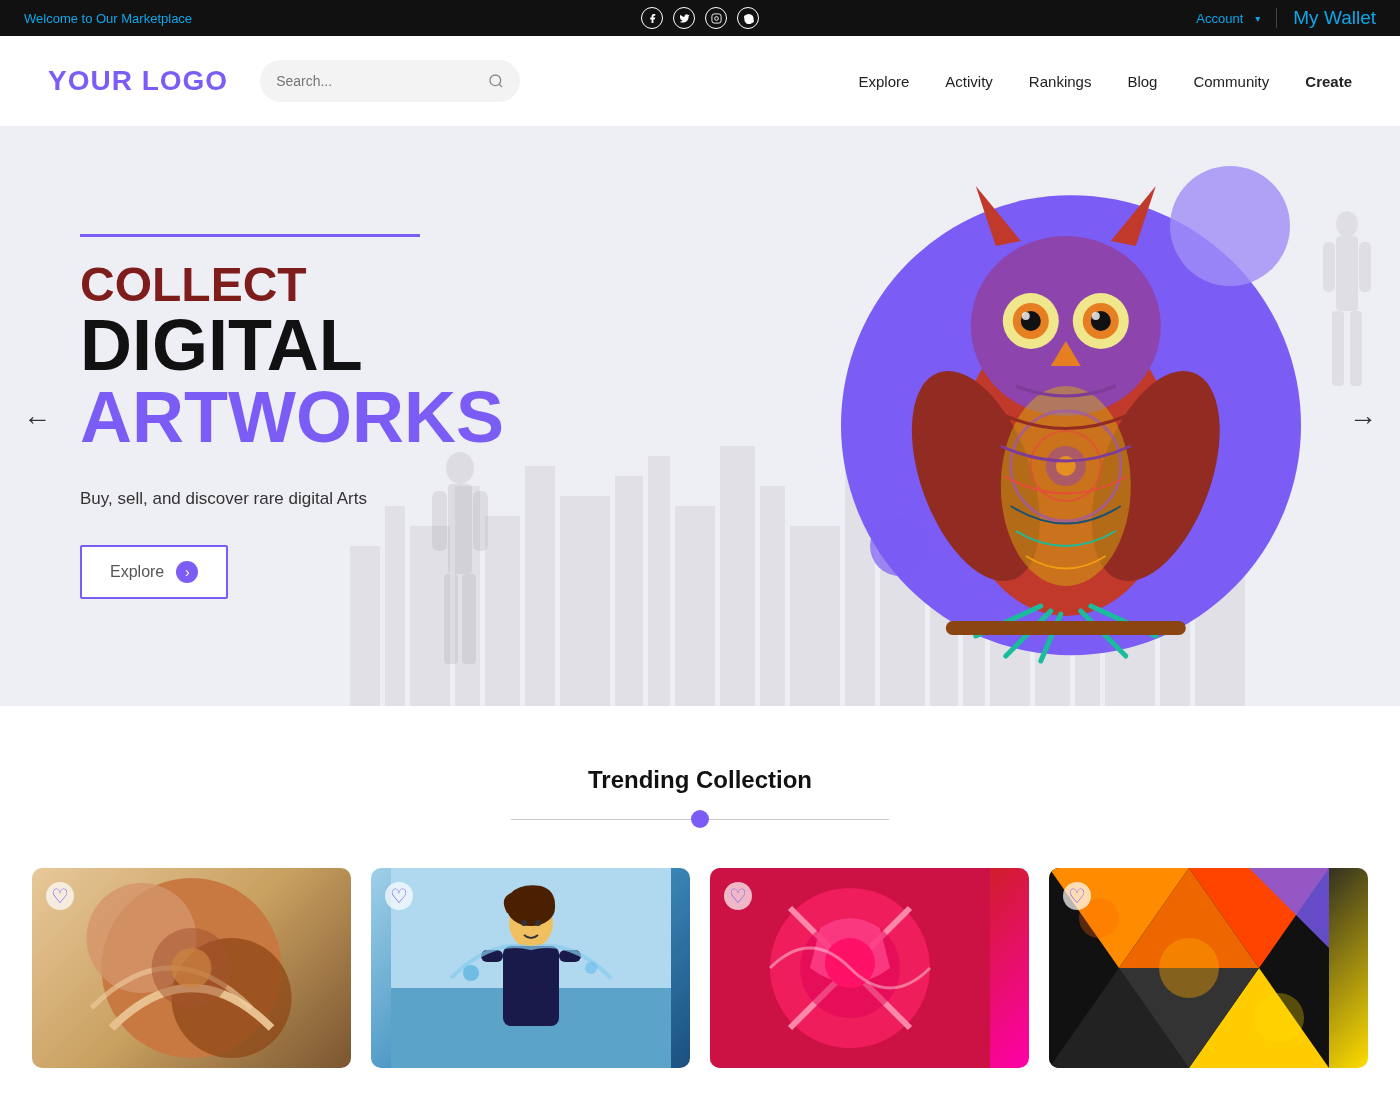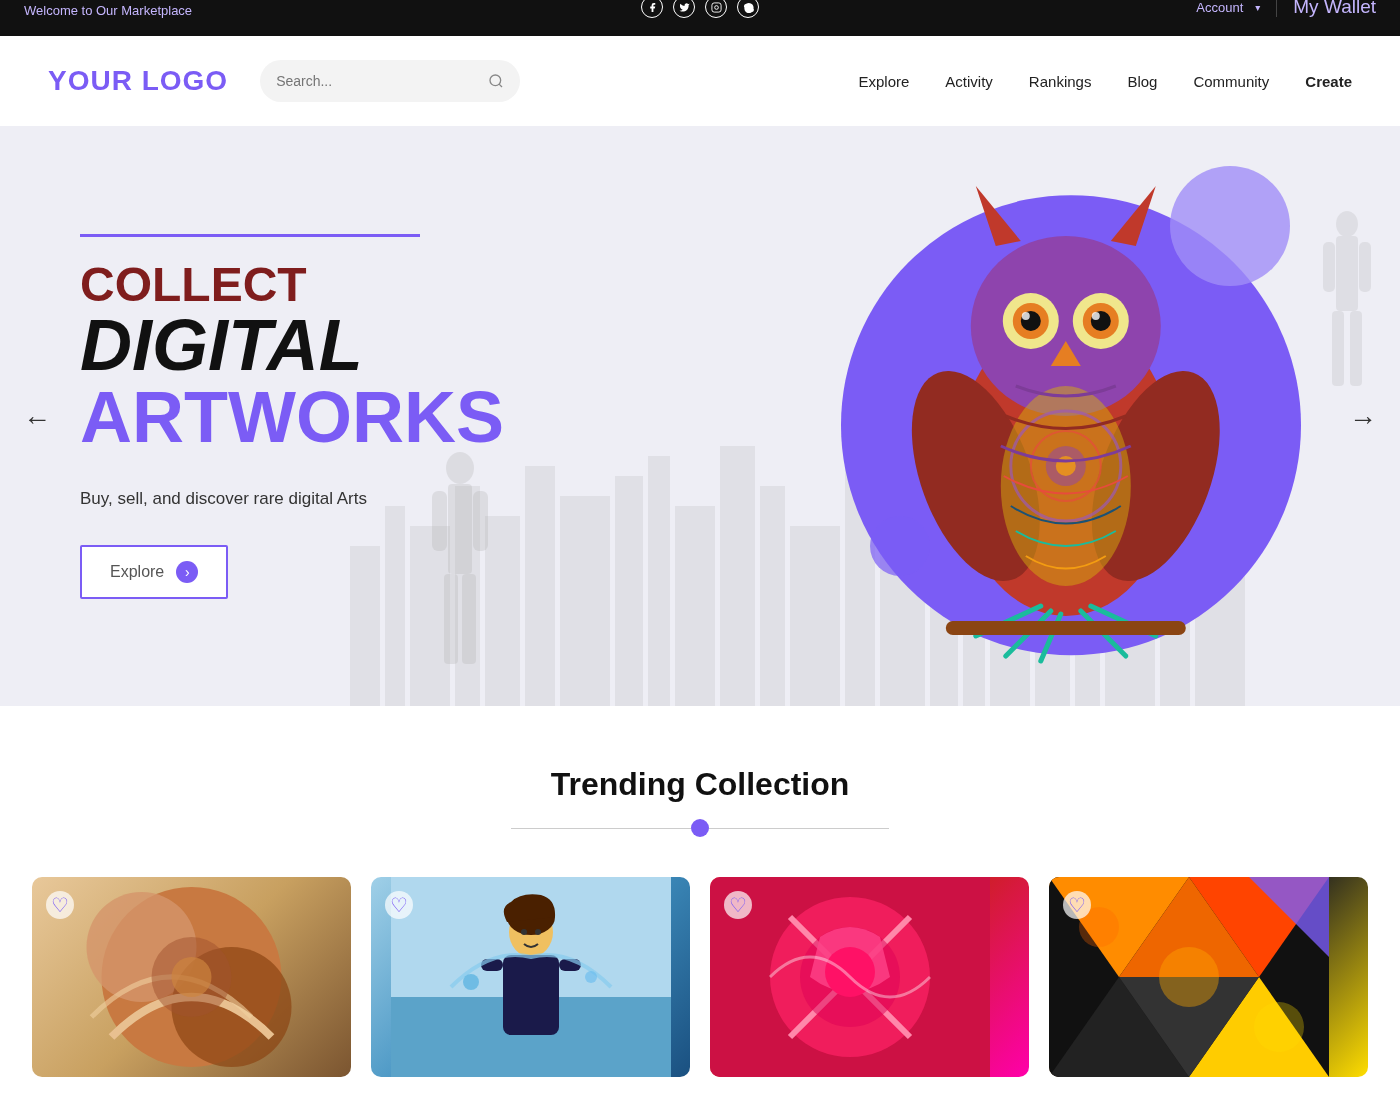--- a/index.html
+++ b/index.html
@@ -1,24 +1,24 @@
 <!DOCTYPE html>
 <html><head>
   <meta charset="utf-8">
   <style>
     * { margin: 0; padding: 0; box-sizing: border-box; }
     body { font-family: 'Segoe UI', Arial, sans-serif; background: #fff; width: 1400px; }
 
     
     .top-bar {
       background: #111;
-      color: #c4b5fd;
+      color: #0ea5e9;
       height: 33px;
       display: flex;
-      align-items: flex-end;
+      align-items: center;
       justify-content: space-between;
       padding: 18px 24px;
       font-size: 13px;
     }
     .top-bar-left { display: flex; align-items: center; gap: 8px; }
     .top-bar-right { display: flex; align-items: center; gap: 0; }
     .social-icons { display: flex; gap: 10px; position: absolute; left: 50%; transform: translateX(-50%); }
     .social-icon {
       width: 22px; height: 22px; border: 1.5px solid #fff; border-radius: 50%;
       display: flex; align-items: center; justify-content: center; font-size: 11px; cursor: pointer;
@@ -91,21 +91,21 @@
       padding: 60px 80px;
       max-width: 560px;
     }
     .hero-line {
       width: 340px; height: 3px; background: #7b5cf5; margin-bottom: 24px;
     }
     .hero-title-collect {
       font-size: 48px; font-weight: 900; color: #7f1d1d; line-height: 1;
     }
     .hero-title-digital {
-      font-size: 72px; font-weight: 900; color: #111; line-height: 1; font-style: italic;
+      font-size: 72px; font-weight: 900; color: #111; line-height: 1;
     }
     .hero-title-artworks {
       font-size: 72px; font-weight: 900; color: #7b5cf5; line-height: 1; margin-bottom: 36px;
     }
     .hero-subtitle {
       font-size: 17px; color: #333; margin-bottom: 36px;
     }
     .hero-explore-btn {
       display: flex; align-items: center; gap: 12px;
       border: 2px solid #7b5cf5; color: #555; background: #fff;
@@ -157,21 +157,21 @@
     }
     .carousel-arrow.left { left: 12px; }
     .carousel-arrow.right { right: 12px; }
 
     
     .trending {
       padding: 60px 32px 0;
       background: #fff;
     }
     .trending-title {
-      text-align: center; font-size: 32px; font-weight: 700; color: #111; margin-bottom: 16px;
+      text-align: center; font-size: 24px; font-weight: 700; color: #111; margin-bottom: 16px;
     }
     .trending-divider {
       display: flex; align-items: center; justify-content: center; gap: 0; margin-bottom: 40px;
     }
     .trending-divider-line {
       height: 1px; background: #ccc; width: 180px;
     }
     .trending-divider-dot {
       width: 18px; height: 18px; background: #7b5cf5; border-radius: 50%; margin: 0 0;
     }

